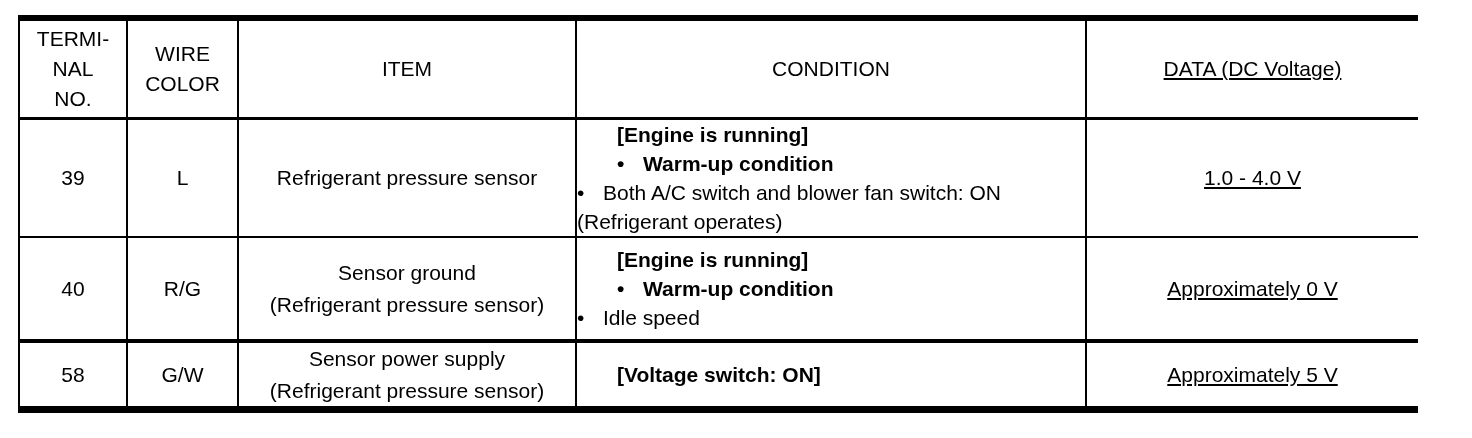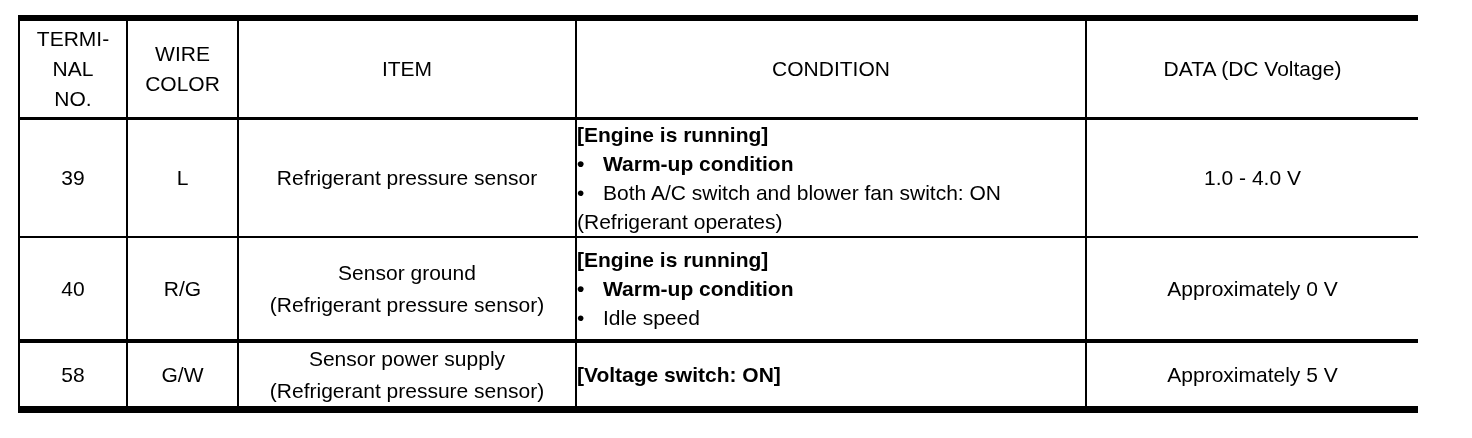--- a/index.html
+++ b/index.html
@@ -29,20 +29,21 @@
     padding: 0;
     font-weight: normal;
     font-size: 21px;
     vertical-align: middle;
     overflow: hidden;
   }
   
   table.spec th:last-child,
   table.spec td:last-child {
     border-right: none;
+    text-decoration: underline;
   }
   tr.header-row { height: 100px; margin-left: 13px; }
   tr.row-1 { height: 119px; }
   tr.row-2 { height: 104px; }
   tr.row-3 { height: 64px; }
 
   tr.header-row { border-bottom: 3px solid #000; }
   tr.row-1      { border-bottom: 2px solid #000; }
   tr.row-2      { border-bottom: 4px solid #000; }
 
@@ -64,20 +65,21 @@
   td.c-cond {
     text-align: left;
     padding: 4px 10px 4px 11px;
   }
   .cond-line {
     line-height: 29px;
     white-space: nowrap;
   }
   .cond-line.bold {
     font-weight: bold;
+    padding-left: 40px;
   }
   .bullet {
     display: inline-block;
     width: 26px;
   }
   .bullet:empty {
     display: none;
   }
 </style>
 </head>

